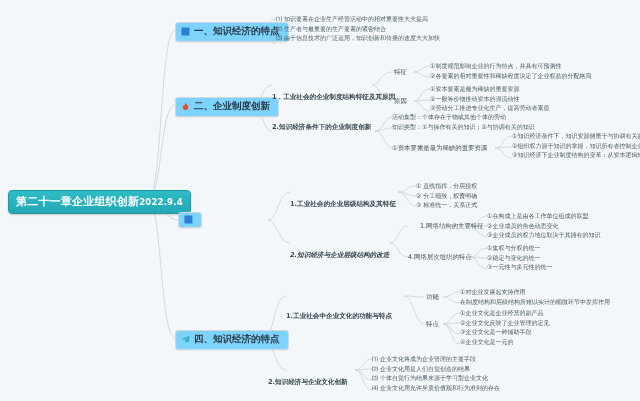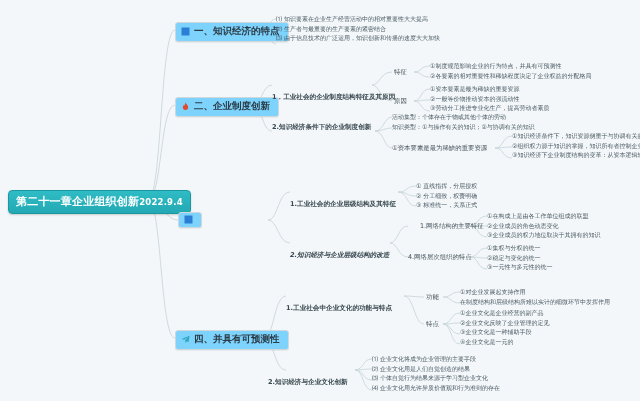--- a/index.html
+++ b/index.html
@@ -209,24 +209,24 @@
     <div>②稳定与变化的统一</div>
     <div>③一元性与多元性的统一</div>
   </div>
 
   <div class="node topic" style="left:175px;top:330px;">
     <span class="ic">
       <svg width="9" height="9" viewBox="0 0 12 12">
         <path d="M11.4 1L0.8 5.2l3.4 1.1L10 2.3 5.6 7.1l.1 3.6 1.9-2.3 2.3 1.2z" fill="#2fa5bd"></path>
       </svg>
     </span>
-    <span>四、并具有可预测性</span>
-  </div>
-
-  <div class="node l2" style="left:286px;top:292px;">1.工业社会中企业文化的功能与特点</div>
+    <span>四、知识经济的特点</span>
+  </div>
+
+  <div class="node l2" style="left:286px;top:300px;">1.工业社会中企业文化的功能与特点</div>
   <div class="node l3" style="left:426px;top:293px;">功能</div>
   <div class="node leaf" style="left:460px;top:287px;">
     <div>①对企业发展起支持作用</div>
     <div>在制度结构和层级结构所难以实计的细微环节中发挥作用</div>
   </div>
   <div class="node l3" style="left:426px;top:320px;">特点</div>
   <div class="node leaf" style="left:460px;top:308px;">
     <div>①企业文化是企业经营的副产品</div>
     <div>②企业文化反映了企业管理的定见</div>
     <div>③企业文化是一种辅助手段</div>

